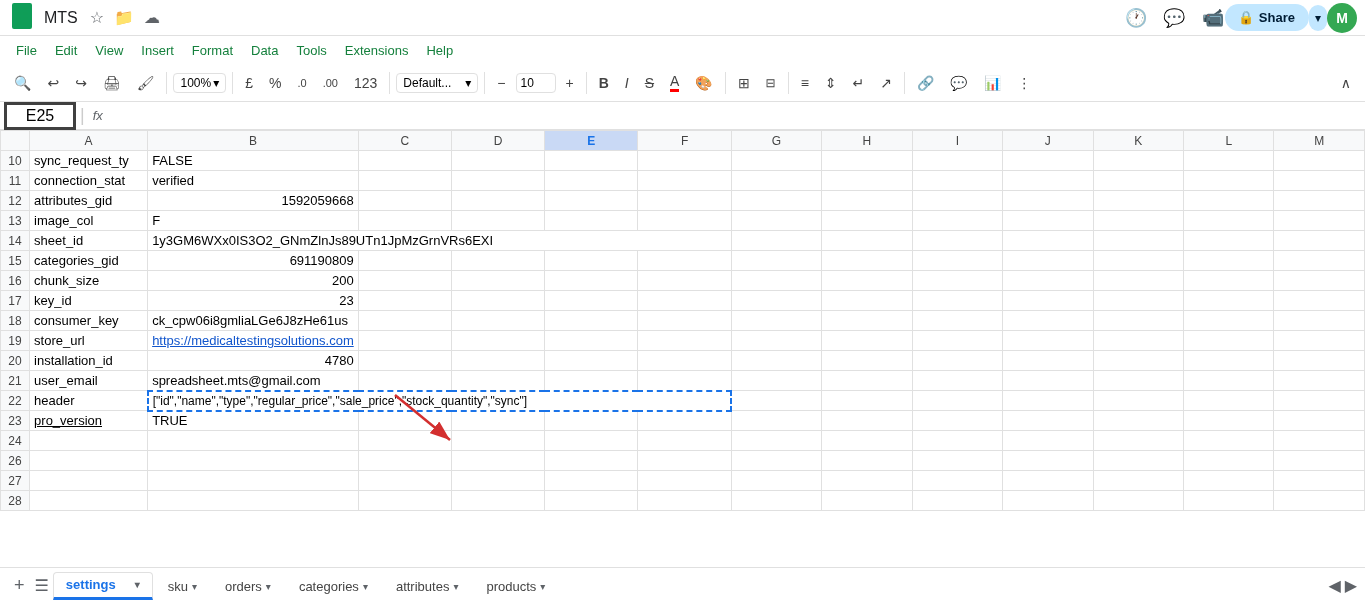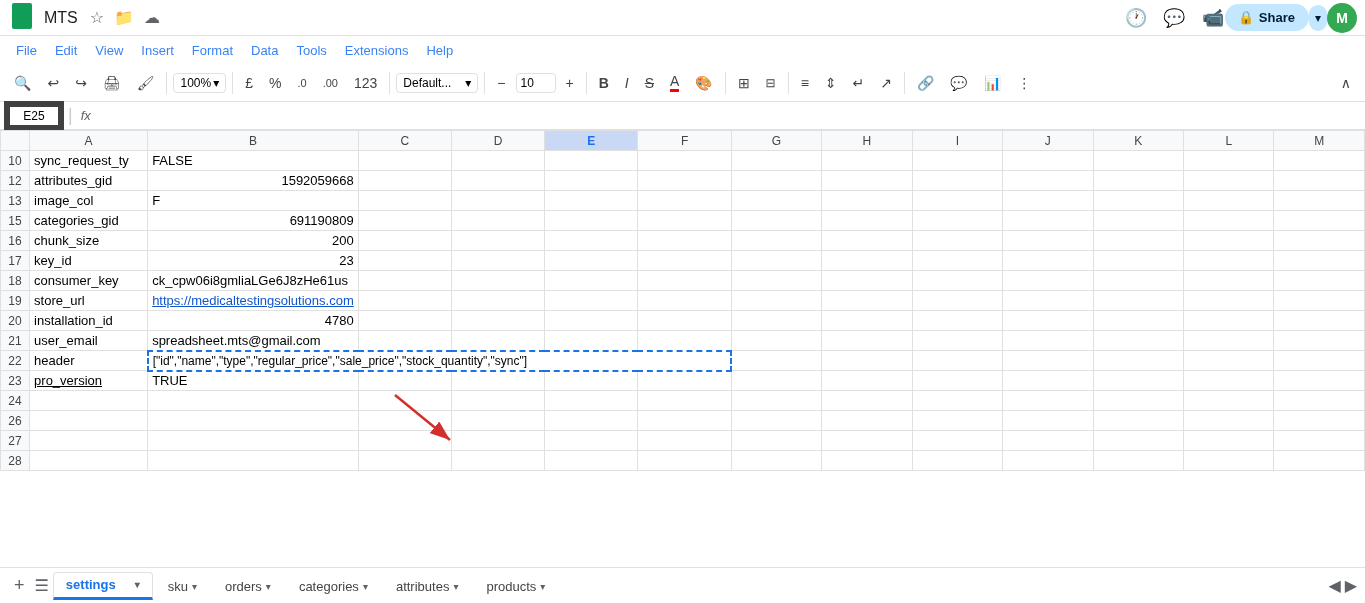--- a/index.html
+++ b/index.html
@@ -23,39 +23,39 @@
       font-size: 13px; font-weight: 600; cursor: pointer; color: #001d35; display: flex; align-items: center; gap: 4px;
     }
     .share-dropdown { background: #c2e7ff; border: none; border-radius: 20px; padding: 6px 6px; cursor: pointer; color: #001d35; font-size: 12px; }
     .avatar { width: 30px; height: 30px; border-radius: 50%; background: #34a853; color: #fff; display: flex; align-items: center; justify-content: center; font-weight: 600; font-size: 14px; cursor: pointer; }
 
     
     .menu-bar {
       display: flex; align-items: center; height: 28px; padding: 0 8px;
       background: #fff; gap: 2px;
     }
-    .menu-item { padding: 3px 8px; border-radius: 4px; cursor: pointer; font-size: 13px; color: #3b82f6; }
+    .menu-item { padding: 3px 8px; border-radius: 4px; cursor: pointer; font-size: 13px; color: #15803d; }
 
     
     .toolbar {
       display: flex; align-items: center; height: 38px; padding: 0 8px;
       background: #fff; border-bottom: 1px solid #e0e0e0; gap: 4px;
     }
     .tb-btn { padding: 4px 6px; border-radius: 4px; cursor: pointer; font-size: 14px; color: #444; border: none; background: none; }
     .tb-divider { width: 1px; height: 22px; background: #e0e0e0; margin: 0 2px; }
     .tb-zoom { display: flex; align-items: center; border: 1px solid #e0e0e0; border-radius: 4px; padding: 2px 6px; font-size: 12px; gap: 2px; cursor: pointer; }
     .tb-font-sel { display: flex; align-items: center; border: 1px solid #e0e0e0; border-radius: 4px; padding: 2px 6px; font-size: 12px; gap: 14px; cursor: pointer; min-width: 80px; }
     .tb-font-size { display: flex; align-items: center; border: 1px solid #e0e0e0; border-radius: 4px; padding: 2px 4px; font-size: 12px; gap: 2px; cursor: pointer; width: 40px; }
 
     
     .formula-bar {
       display: flex; align-items: center; height: 28px; border-bottom: 1px solid #e0e0e0;
       background: #fff; padding: 0 4px; gap: 4px;
     }
-    .cell-ref { width: 60px; border: 6px solid #404040; padding: 2px 4px; font-size: 12px; text-align: center; }
+    .cell-ref { width: 72px; border: 3px solid #404040; padding: 2px 4px; font-size: 16px; text-align: center; }
     .formula-divider { color: #ccc; font-size: 18px; }
     .fx-icon { color: #5f6368; font-size: 13px; font-style: italic; padding: 0 4px; }
     .formula-input { flex: 1; border: none; outline: none; font-size: 13px; padding: 2px 4px; }
 
     table.grid {
       border-collapse: collapse; font-size: 13px; table-layout: fixed;
     }
     table.grid th, table.grid td {
       border: 1px solid #e0e0e0; height: 20px; padding: 0 4px; white-space: nowrap; overflow: hidden;
     }
@@ -250,20 +250,36 @@
           <td></td>
           <td></td>
           <td></td>
           <td></td>
           <td></td>
           <td></td>
           <td></td>
           <td></td>
         </tr>
         <tr>
+          <th class="row-header">11</th>
+          <td style="overflow: hidden;">connection_stat</td>
+          <td>verified</td>
+          <td></td>
+          <td></td>
+          <td></td>
+          <td></td>
+          <td></td>
+          <td></td>
+          <td></td>
+          <td></td>
+          <td></td>
+          <td></td>
+          <td></td>
+        </tr>
+        <tr>
           <th class="row-header">12</th>
           <td style="overflow: hidden;">attributes_gid</td>
           <td style="text-align: right;">1592059668</td>
           <td></td>
           <td></td>
           <td></td>
           <td></td>
           <td></td>
           <td></td>
           <td></td>
@@ -273,20 +289,32 @@
           <td></td>
         </tr>
         <tr>
           <th class="row-header">13</th>
           <td style="overflow: hidden;">image_col</td>
           <td>F</td>
           <td></td>
           <td></td>
           <td></td>
           <td></td>
+          <td></td>
+          <td></td>
+          <td></td>
+          <td></td>
+          <td></td>
+          <td></td>
+          <td></td>
+        </tr>
+        <tr>
+          <th class="row-header">14</th>
+          <td style="overflow: hidden;">sheet_id</td>
+          <td colspan="5">1y3GM6WXx0IS3O2_GNmZlnJs89UTn1JpMzGrnVRs6EXI</td>
           <td></td>
           <td></td>
           <td></td>
           <td></td>
           <td></td>
           <td></td>
           <td></td>
         </tr>
         <tr>
           <th class="row-header">15</th>

